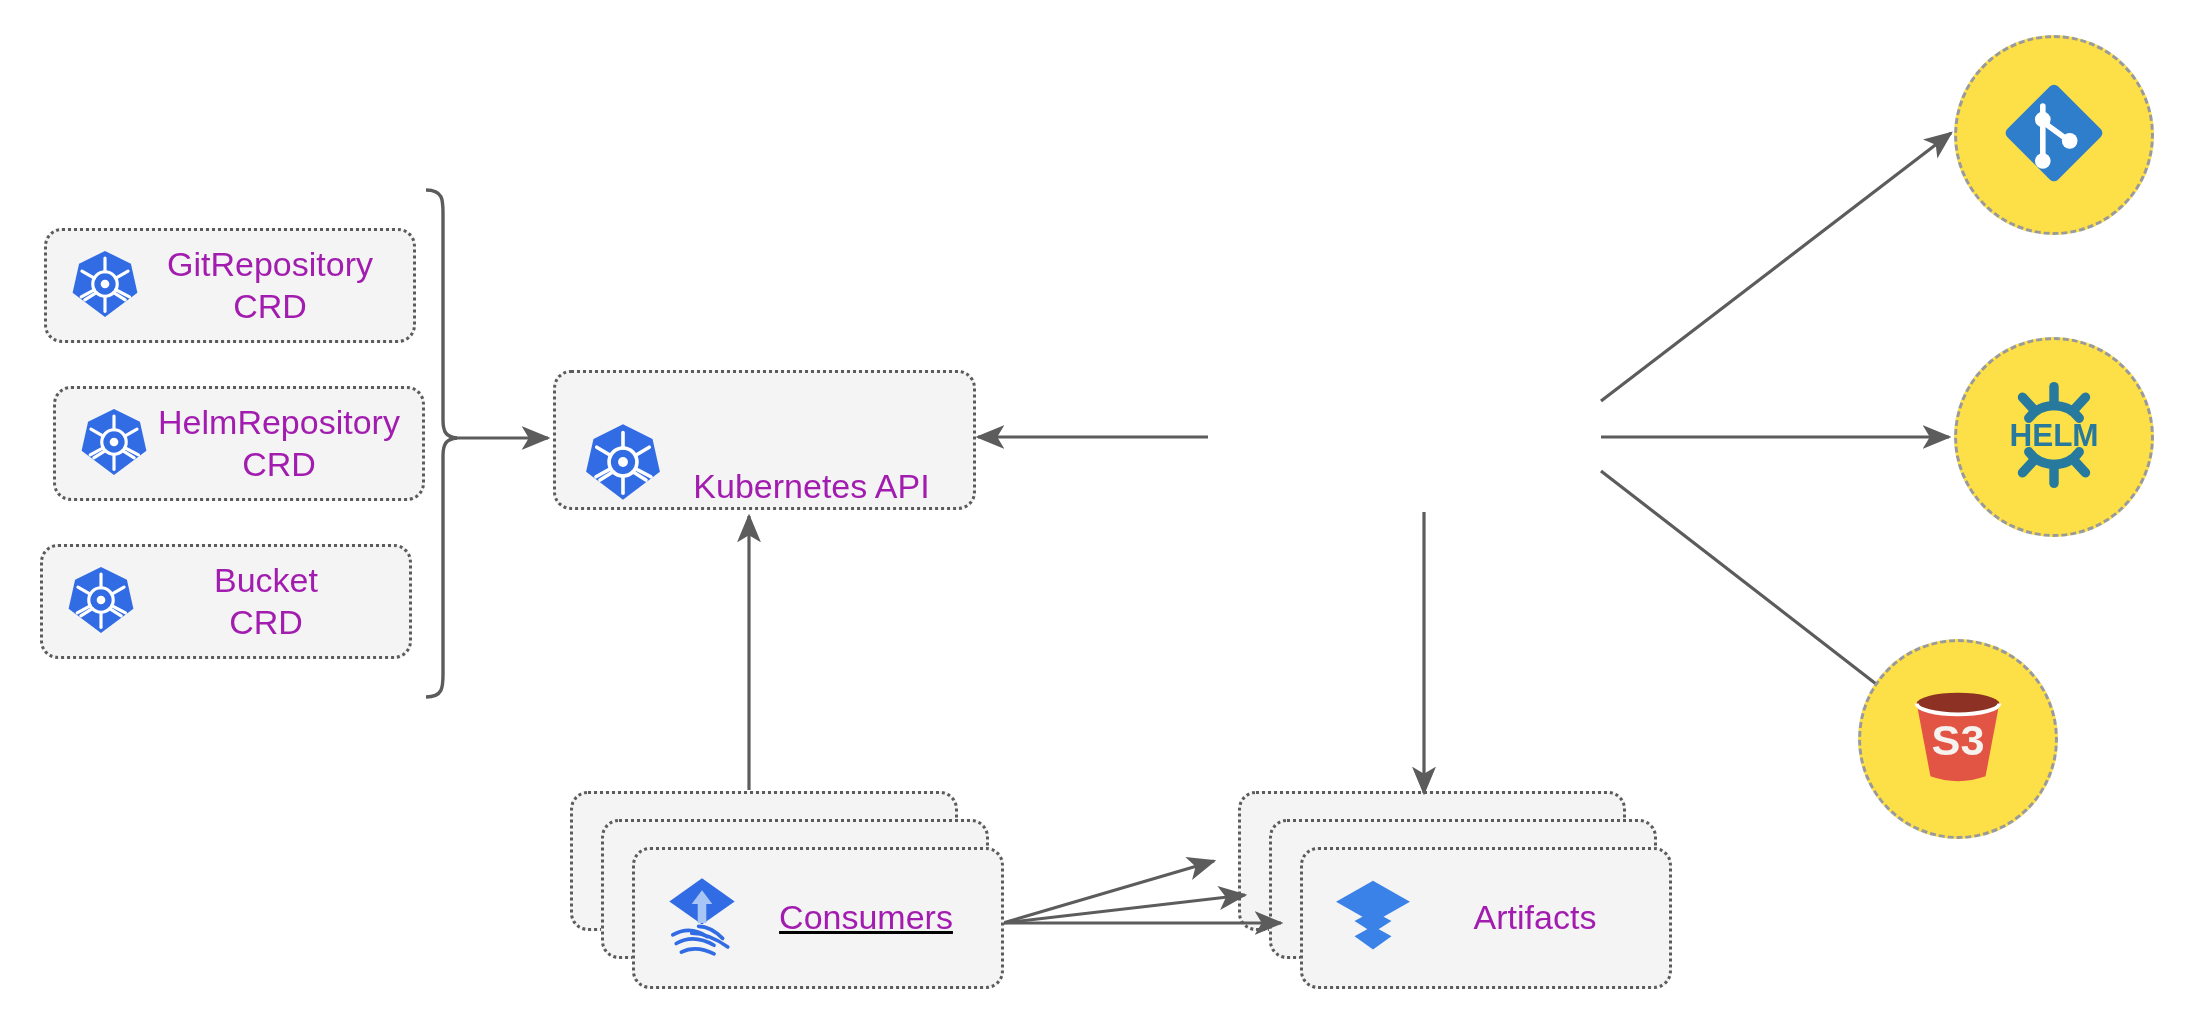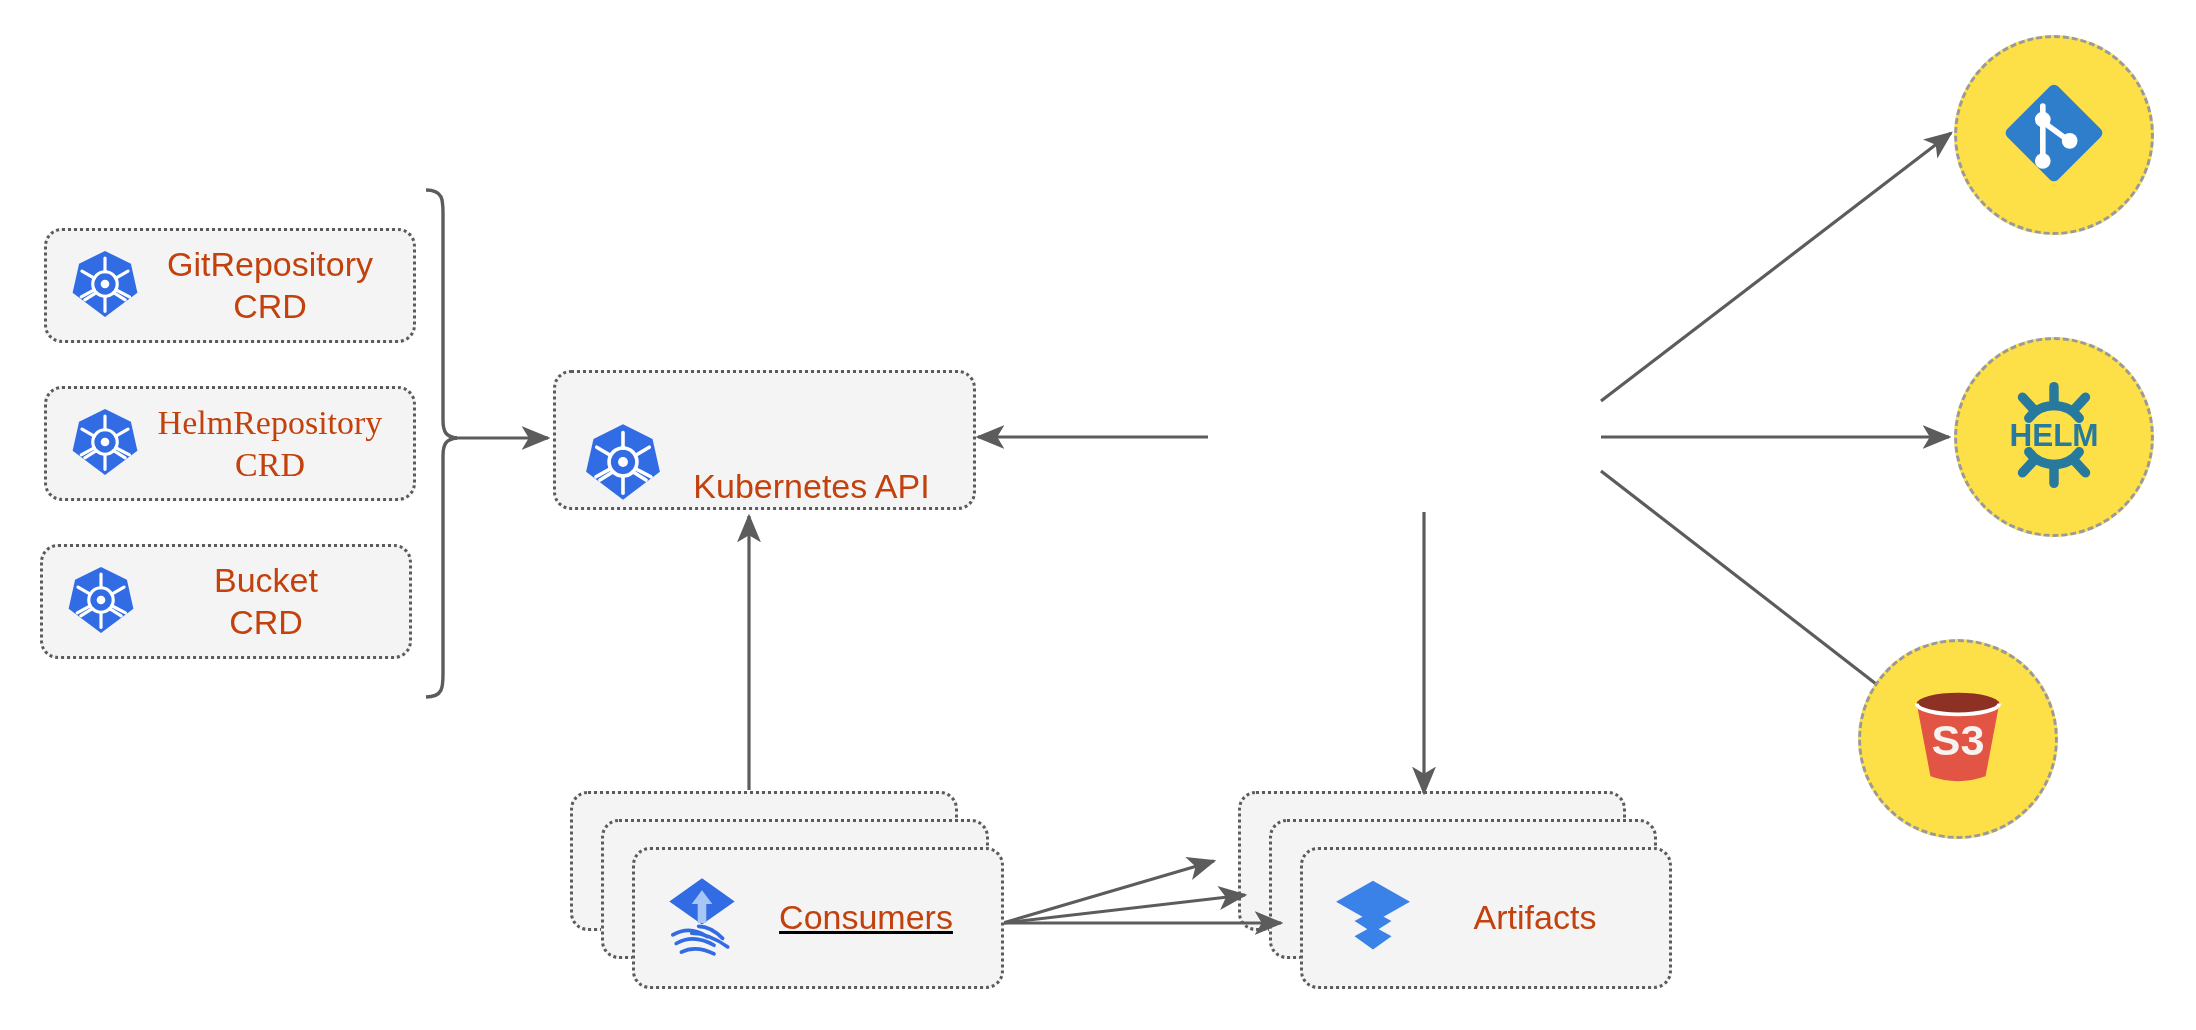--- a/index.html
+++ b/index.html
@@ -26,21 +26,21 @@
     box-sizing: border-box;
     display: flex;
     align-items: center;
     z-index: 5;
   }
   .node.ghost {
     z-index: 3;
   }
   .node-label {
     font-size: 34px;
-    color: #c2410c;
+    color: #a21caf;
     line-height: 1.22;
     text-align: center;
     flex: 1 1 auto;
     padding-right: 14px;
     white-space: pre-line;
   }
   .node-icon {
     flex: 0 0 auto;
     display: block;
   }
@@ -126,21 +126,21 @@
           <line x1="22" y1="72" x2="38" y2="62"></line>
           <line x1="78" y1="72" x2="62" y2="62"></line>
         </g>
         <circle cx="50" cy="50" r="6" fill="#ffffff"></circle>
       </svg>
     </span>
     <span class="node-label">GitRepository
 CRD</span>
   </div>
 
-  <div class="node" style="left:44px; top:386px; width:372px; height:115px;font-family:Liberation Serif, serif;">
+  <div class="node" style="left:53px; top:386px; width:372px; height:115px;">
     <span class="node-icon" style="margin-left:22px;">
       <svg width="72" height="72" viewBox="0 0 100 100">
         <polygon points="50,4 86,22 95,62 50,96 5,62 14,22" fill="#326ce5"></polygon>
         <g stroke="#ffffff" stroke-width="4.4" fill="none" stroke-linecap="round">
           <circle cx="50" cy="50" r="17"></circle>
           <line x1="50" y1="14" x2="50" y2="33"></line>
           <line x1="50" y1="67" x2="50" y2="88"></line>
           <line x1="18" y1="32" x2="35" y2="42"></line>
           <line x1="65" y1="58" x2="84" y2="68"></line>
           <line x1="82" y1="32" x2="65" y2="42"></line>

